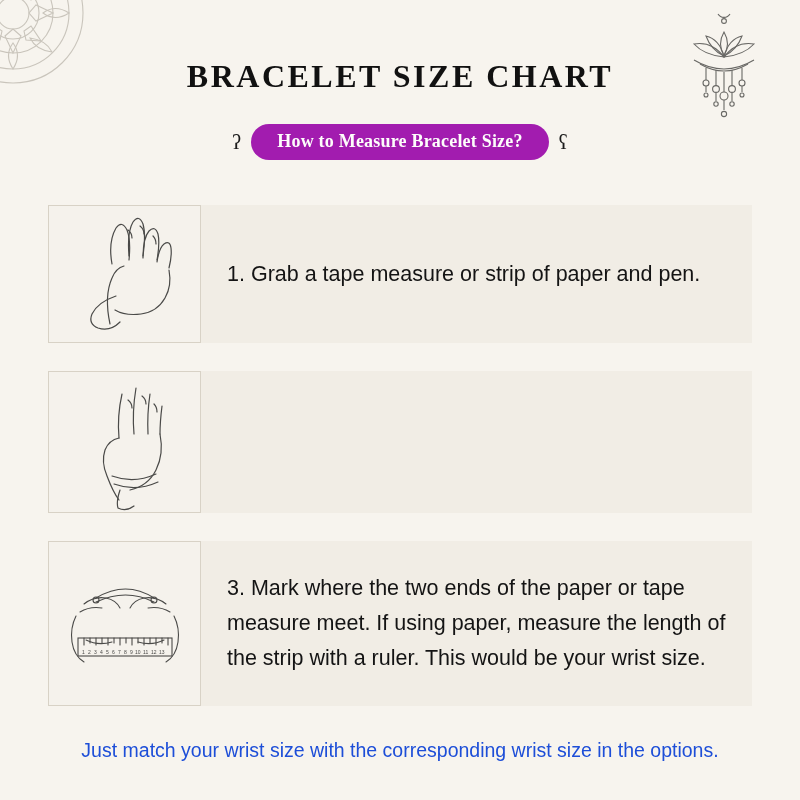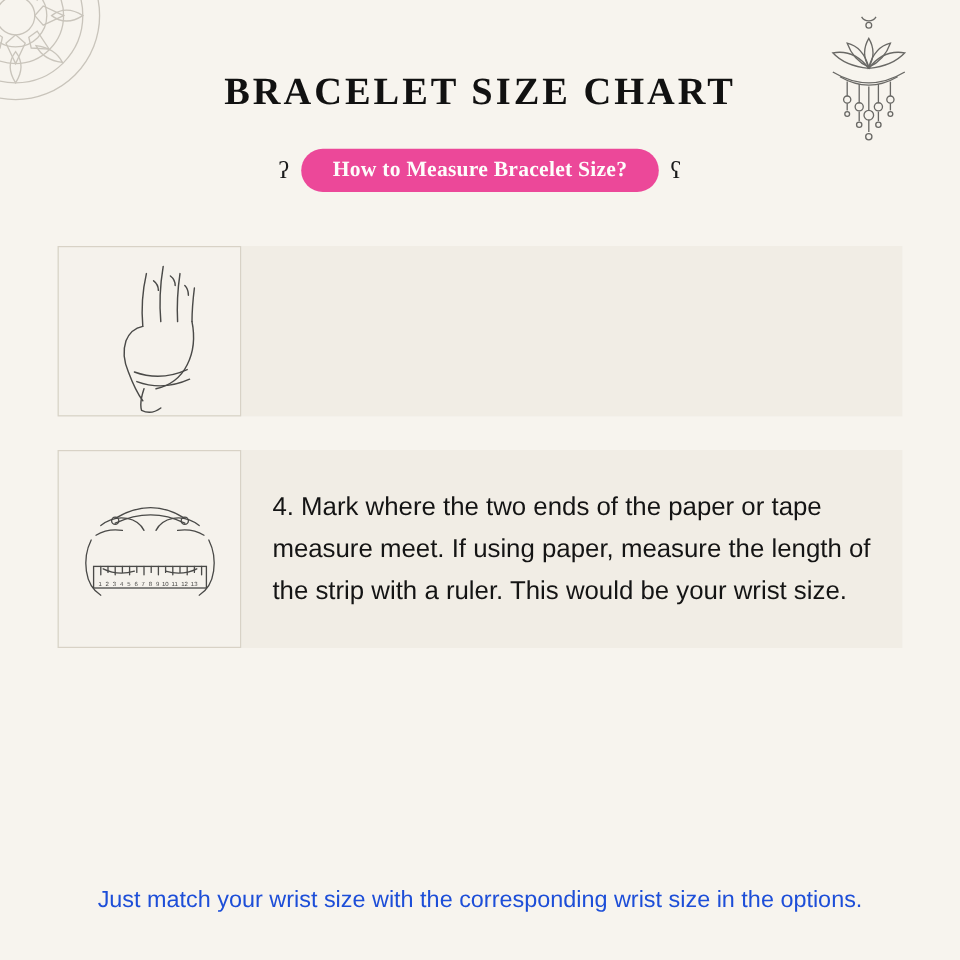--- a/index.html
+++ b/index.html
@@ -54,21 +54,21 @@
     position: absolute;
     top: 124px;
     left: 0;
     width: 100%;
     display: flex;
     align-items: center;
     justify-content: center;
     gap: 10px;
   }
   .pill {
-    background: #ec4899;
+    background: #a21caf;
     color: #fdfdfb;
     border-radius: 18px;
     padding: 7px 26px 8px 26px;
     font-family: "Liberation Serif", serif;
     font-size: 18px;
     font-weight: 700;
     letter-spacing: 0.2px;
     white-space: nowrap;
   }
   .flourish {
@@ -207,20 +207,39 @@
 <div class="title">BRACELET SIZE CHART</div>
 
 <div class="subtitle-row">
   <span class="flourish left">ʕ</span>
   <span class="pill">How to Measure Bracelet Size?</span>
   <span class="flourish">ʕ</span>
 </div>
 
 <div class="steps">
 
+  <div class="step s1">
+    <div class="thumb">
+      <svg viewBox="0 0 150 136" width="150" height="136">
+        <g stroke="#4a4a48" stroke-width="1.2" fill="none" stroke-linecap="round">
+          <path d="M60 118 q-6 -28 2 -46 q4 -10 12 -12"></path>
+          <path d="M62 58 q-4 -22 4 -36 q6 -8 11 2 q4 10 2 30"></path>
+          <path d="M79 50 q-2 -24 4 -34 q6 -8 10 2 q3 10 0 32"></path>
+          <path d="M93 52 q0 -20 6 -27 q6 -6 9 3 q2 9 -1 26"></path>
+          <path d="M107 56 q2 -14 7 -18 q6 -4 7 4 q1 8 -2 20"></path>
+          <path d="M119 64 q3 16 -4 28 q-8 14 -24 16 q-16 2 -26 -4"></path>
+          <path d="M66 90 q-18 6 -24 18 q-4 10 6 14 q12 4 22 -6"></path>
+          <path d="M78 24 q4 3 4 8"></path>
+          <path d="M90 20 q4 3 4 8"></path>
+          <path d="M103 30 q3 3 3 8"></path>
+        </g>
+      </svg>
+    </div>
+    <div class="text">1. Grab a tape measure or strip of paper and pen.</div>
+  </div>
 
   <div class="step s2">
     <div class="thumb">
       <svg viewBox="0 0 150 140" width="150" height="140">
         <g stroke="#4a4a48" stroke-width="1.2" fill="none" stroke-linecap="round">
           <path d="M72 22 q-5 22 -3 44"></path>
           <path d="M86 16 q-4 24 -2 46"></path>
           <path d="M100 22 q-3 20 -2 40"></path>
           <path d="M112 34 q-2 16 -2 28"></path>
           <path d="M69 66 q-10 2 -14 12 q-4 12 2 26 q6 16 12 24"></path>
@@ -269,18 +288,18 @@
           <text x="68" y="112">7</text>
             <text x="74" y="112">8</text>
             <text x="80" y="112">9</text>
           <text x="85" y="112">10</text>
             <text x="93" y="112">11</text>
             <text x="101" y="112">12</text>
           <text x="109" y="112">13</text>
         </g>
       </svg>
     </div>
-    <div class="text">4. Mark where the two ends of the paper or tape measure meet. If using paper, measure the length of the strip with a ruler. This would be your wrist size.</div>
+    <div class="text">3. Mark where the two ends of the paper or tape measure meet. If using paper, measure the length of the strip with a ruler. This would be your wrist size.</div>
   </div>
 
 </div>
 
 <div class="footer">Just match your wrist size with the corresponding wrist size in the options.</div>
 
 </body></html>

